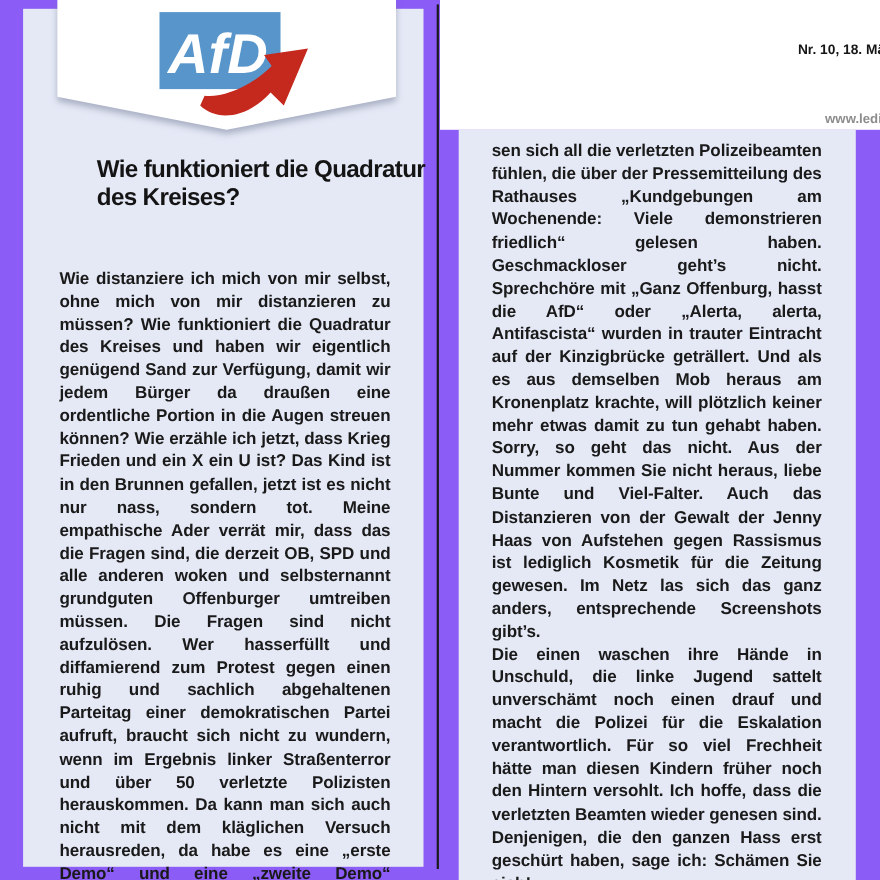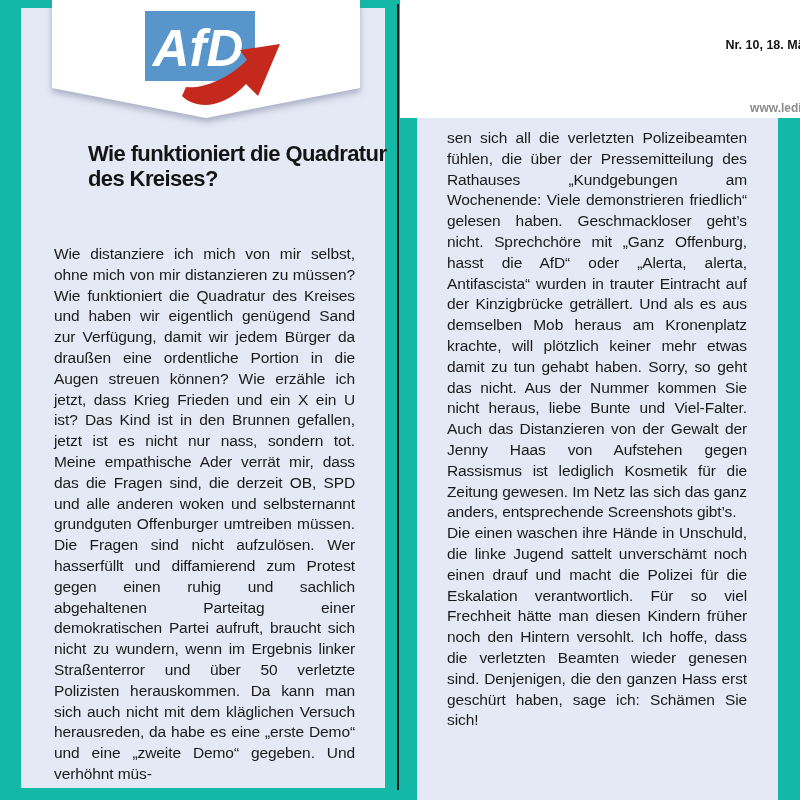--- a/index.html
+++ b/index.html
@@ -1,19 +1,19 @@
 <!DOCTYPE html>
 <html lang="de"><head>
 <meta charset="utf-8">
 <style>
   html,body{margin:0;padding:0;}
   .page{
     position:relative;
     width:800px;height:800px;
-    background:#14b8a6;
+    background:#8b5cf6;
     overflow:hidden;
     font-family:"Liberation Sans", sans-serif;
   }
   
   .left-panel{
     position:absolute;left:21px;top:8px;width:364px;height:780px;
     background:#e5e9f6;
   }
   .banner{
     position:absolute;left:52px;top:0;width:308px;height:122px;
@@ -22,21 +22,21 @@
   .afd-logo{
     position:absolute;left:140px;top:8px;width:158px;height:106px;
   }
   .headline{
     position:absolute;left:52px;top:141px;width:308px;
     font-size:22px;font-weight:bold;line-height:1.15;
     letter-spacing:-0.6px;color:#141414;margin-left:36px;
   }
   .body-text{
     font-size:15.5px;line-height:20.8px;text-align:justify;
-    color:#1a1a1a;letter-spacing:-0.1px;
+    color:#1a1a1a;letter-spacing:-0.1px;font-weight:bold;
   }
   .left-body{
     position:absolute;left:54px;top:244px;width:301px;
   }
   
   .divider{
     position:absolute;left:397px;top:4px;width:2px;height:786px;
     background:#1a1a1a;
   }
   

